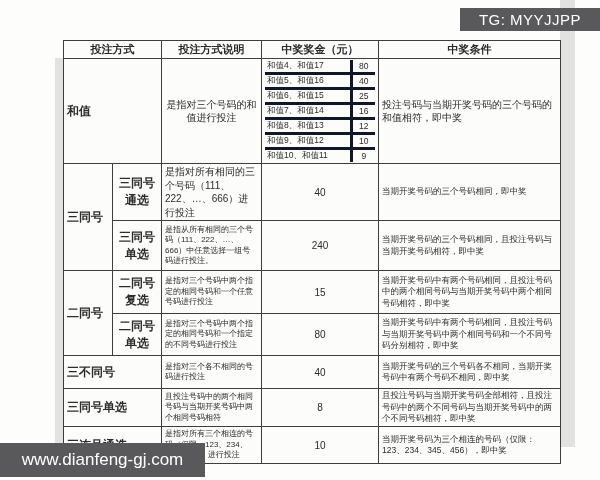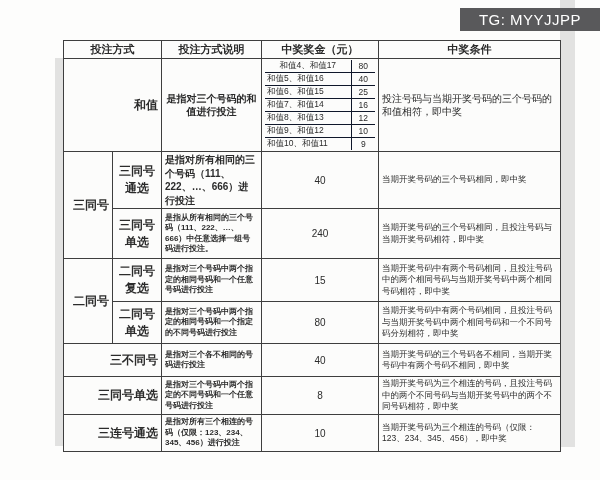--- a/index.html
+++ b/index.html
@@ -35,41 +35,41 @@
     border-collapse:collapse; table-layout:fixed;
     background:#fcfcfb;
   }
   table.main td, table.main th {
     border:1px solid #3e3e3e;
     padding:1px 3px;
     vertical-align:middle;
     overflow:hidden;
   }
   th { font-size:11px; font-weight:bold; text-align:center; height:17px; }
-  .method { font-size:12px; font-weight:bold; text-align:right;border-radius:19px; }
+  .method { font-size:12px; font-weight:bold; text-align:left;border-radius:19px; }
   .submethod { font-size:12px; font-weight:bold; text-align:center; padding:1px; }
-  .desc { font-size:8px; line-height:1.3; text-align:left;font-weight:bold; }
+  .desc { font-size:8px; line-height:1.3; text-align:left; }
   .desc-lg { font-size:10px; line-height:1.35; }
   .desc-c { text-align:center; }
   .prize { font-size:10px; text-align:center; }
   .cond { font-size:8.5px; line-height:1.35; text-align:left;margin-left:12px; }
   .cond-lg { font-size:10px; }
 
   td.hezhi-prize-cell { padding:0; }
   table.inner {
     border-collapse:collapse; table-layout:fixed;
     width:100%; height:100%;
   }
   table.inner td {
-    border:1px solid #0f172a; padding:0 2px;
+    border:3px solid #0f172a; padding:0 2px;
     font-size:8.5px; height:12px; white-space:nowrap;
   }
   table.inner td.pair { text-align:left; width:86px; }
   table.inner td.val  { text-align:center; }
-  table.inner tr:first-child td { border-top:none;text-align:center; }
+  table.inner tr:first-child td { border-top:none; }
   table.inner tr:last-child td { border-bottom:none; }
   table.inner td:first-child { border-left:none; }
   table.inner td:last-child { border-right:none; }
 </style>
 </head>
 <body>
 
 <div class="page">
   <div class="scan-band band-left"></div>
   <div class="scan-band band-right"></div>
@@ -165,27 +165,28 @@
 
     <tr style="height:33px">
       <td colspan="2" class="method">三不同号</td>
       <td class="desc">是指对三个各不相同的号码进行投注</td>
       <td class="prize">40</td>
       <td class="cond">当期开奖号码的三个号码各不相同，当期开奖号码中有两个号码不相同，即中奖</td>
     </tr>
 
     <tr style="height:38px">
       <td colspan="2" class="method">三同号单选</td>
-      <td class="desc">是指对三个号码中两个指定的不同号码和一个任意号码进行投注</td>
+      <td class="desc">且投注号码中的两个相同号码与当期开奖号码中两个相同号码相符</td>
       <td class="prize">8</td>
-      <td class="cond">当期开奖号码为三个相连的号码，且投注号码中的两个不同号码与当期开奖号码中的两个不同号码相符，即中奖</td>
+      <td class="cond">且投注号码与当期开奖号码全部相符，且投注号码中的两个不同号码与当期开奖号码中的两个不同号码相符，即中奖</td>
     </tr>
 
     <tr style="height:37px">
       <td colspan="2" class="method">三连号通选</td>
       <td class="desc">是指对所有三个相连的号码（仅限：123、234、345、456）进行投注</td>
       <td class="prize">10</td>
       <td class="cond">当期开奖号码为三个相连的号码（仅限：123、234、345、456），即中奖</td>
     </tr>
   </tbody>
     </table>
 
+  <div class="watermark">www.dianfeng-gj.com</div>
 </div>
 
 </body></html>

